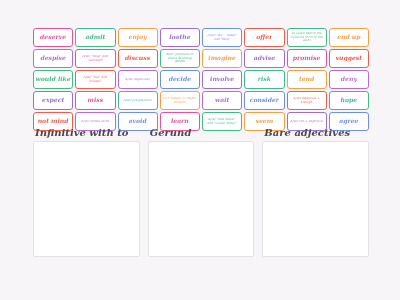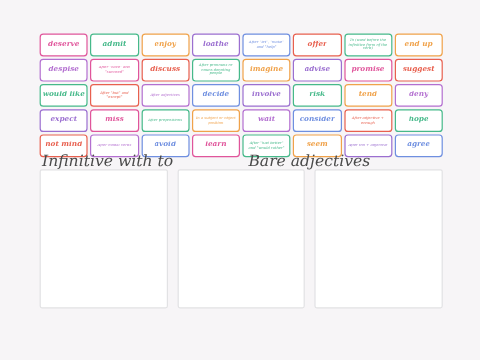--- a/index.html
+++ b/index.html
@@ -82,25 +82,26 @@
     top: 127px;
     width: 336px;
     display: flex;
     flex-direction: row;
     gap: 8px;
   }
   .category-heading {
     flex: 1 1 0;
     font-family: "DejaVu Serif", "Liberation Serif", serif;
     font-style: italic;
-    font-size: 13px;
+    font-size: 10px;
     color: #4a4a4a;
     text-align: left;
     padding-left: 2px;
     white-space: nowrap;
+    font-weight: bold;
   }
 
   
   #drop-zones {
     position: absolute;
     left: 33px;
     top: 141px;
     width: 336px;
     height: 116px;
     display: flex;
@@ -249,20 +250,21 @@
           <span class="tile-label" style="color: rgb(155, 111, 208);">After too + adjective</span>
         </div>
         <div class="tile" style="border-color: rgb(111, 143, 224);">
           <span class="tile-label" style="color: rgb(111, 143, 224);">agree</span>
         </div>
       </div>
     </div>
 
   <div id="category-headings">
       <div class="category-heading">Infinitive with to</div>
+      <div class="category-heading">Gerund</div>
       <div class="category-heading">Bare adjectives</div>
     </div>
 
   <div id="drop-zones">
       <div class="drop-zone"></div>
       <div class="drop-zone"></div>
       <div class="drop-zone"></div>
     </div>
 
 </div>

